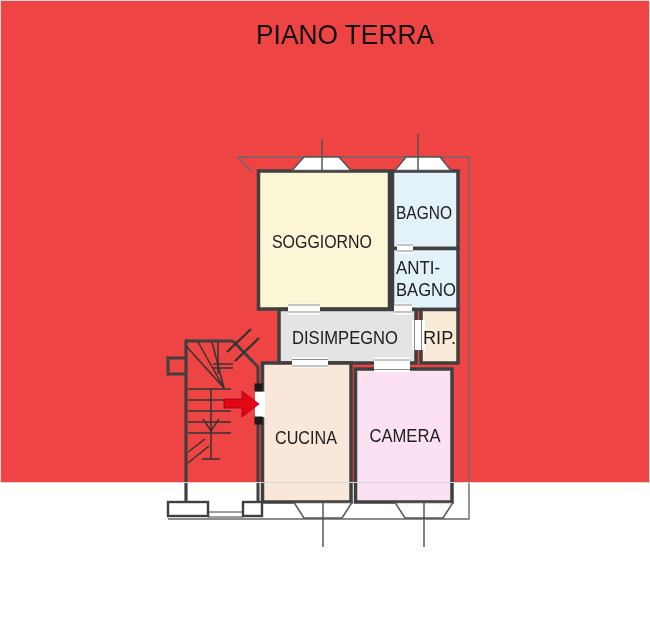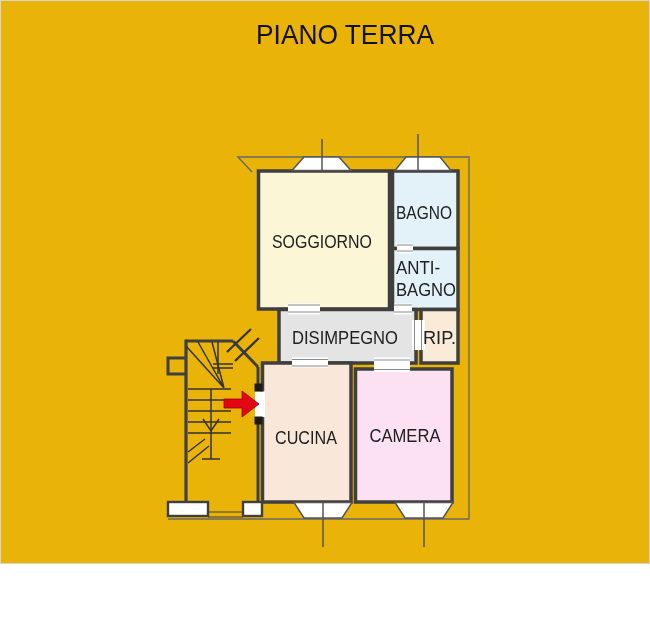--- a/index.html
+++ b/index.html
@@ -6,22 +6,22 @@
     margin: 0;
     padding: 0;
     background: #ffffff;
     width: 650px;
     height: 644px;
     font-family: "Liberation Sans", sans-serif;
   }
   .page {
     position: relative;
     width: 650px;
-    height: 564px;
-    background: #eab308;
+    height: 483px;
+    background: #ef4444;
     outline: 1px solid #d6d6d6;
     outline-offset: -1px;
   }
   svg { display: block; }
   .room-label {
     fill: #202020;
     font-family: "Liberation Sans", sans-serif;
   }
   .title-label {
     fill: #111111;

